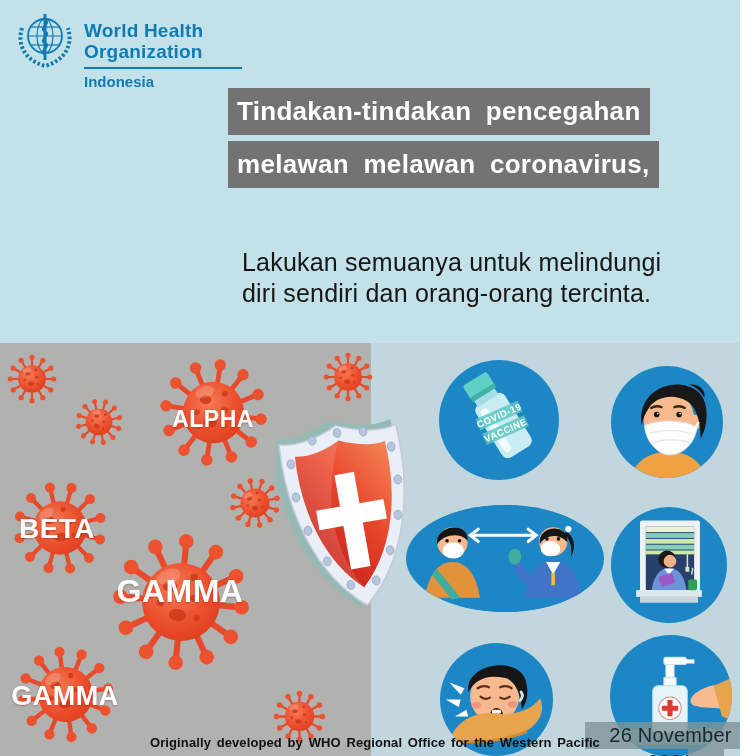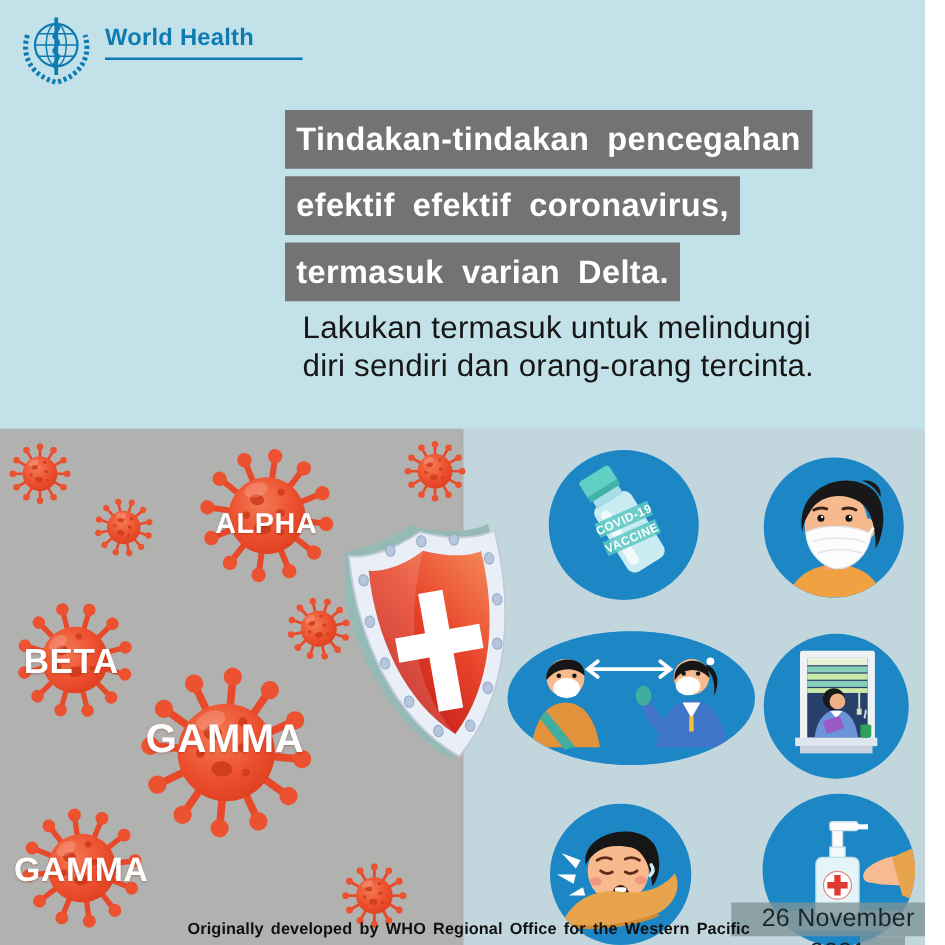--- a/index.html
+++ b/index.html
@@ -62,32 +62,33 @@
         <ellipse cx="31" cy="26" rx="8" ry="17" stroke-width="1.2"></ellipse>
         <line x1="14" y1="26" x2="48" y2="26" stroke-width="1.2"></line>
         <line x1="16.5" y1="17" x2="45.5" y2="17" stroke-width="1.2"></line>
         <line x1="16.5" y1="35" x2="45.5" y2="35" stroke-width="1.2"></line>
         <line x1="31" y1="4" x2="31" y2="50" stroke-width="3"></line>
         <path d="M31 10 c7 3.5 -7 8 0 11.5 c7 3.5 -7 8 0 11.5 c7 3.5 -7 8 0 11.5" stroke-width="2.2"></path>
       </g>
     </svg>
     <div class="who-text">
       <div class="who-line">World Health</div>
+      <div class="who-line">Organization</div>
       <div class="who-divider"></div>
+      <div class="who-country">Indonesia</div>
     </div>
   </div>
 
   <div class="headline">
     <div class="headline-line">Tindakan-tindakan pencegahan</div>
-    <div class="headline-line">efektif efektif coronavirus,</div>
-    <div class="headline-line">termasuk varian Delta.</div>
+    <div class="headline-line">melawan melawan coronavirus,</div>
   </div>
 
   <div class="subhead">
-    <div>Lakukan termasuk untuk melindungi</div>
+    <div>Lakukan semuanya untuk melindungi</div>
     <div>diri sendiri dan orang-orang tercinta.</div>
   </div>
 
   <div class="bottom">
     <div class="panel-left"></div>
     <div class="panel-right"></div>
 
     <svg width="0" height="0" style="position:absolute">
       <defs>
         <radialGradient id="vbody" cx="0.4" cy="0.35" r="0.8">

